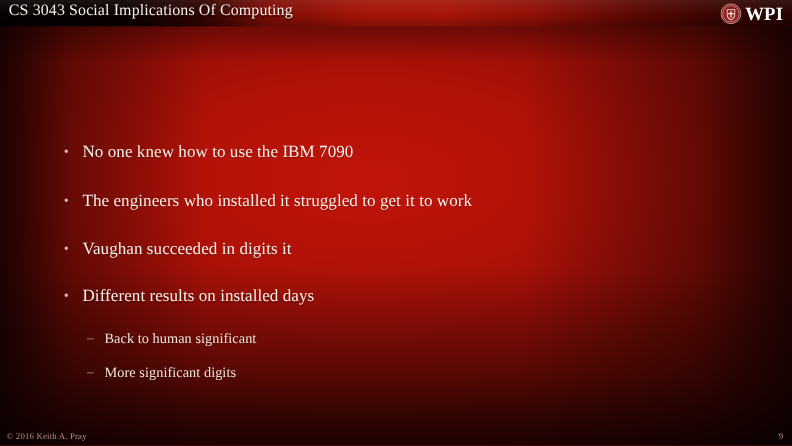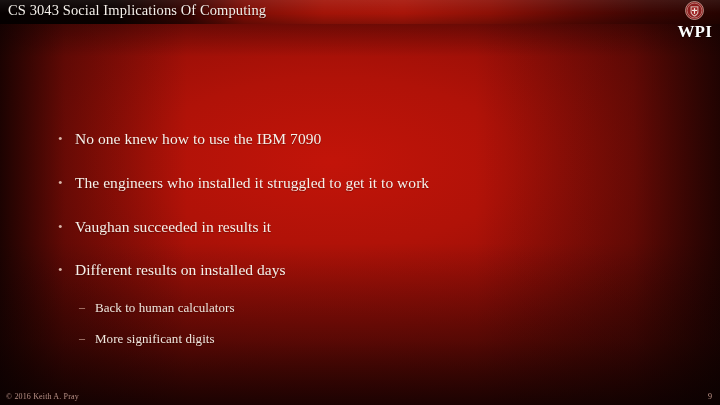--- a/index.html
+++ b/index.html
@@ -99,21 +99,20 @@
   
   #wpi-logo {
     position: absolute;
     right: 8px;
     top: 1px;
     height: 22px;
     display: flex;
     align-items: center;
     gap: 3px;
     z-index: 7;
-    flex-direction: column;
   }
   #wpi-seal {
     width: 19px;
     height: 19px;
     display: block;
   }
   #wpi-wordmark {
     font-size: 17px;
     font-weight: bold;
     color: #ffffff;
@@ -244,32 +243,32 @@
       <span class="bullet-text">No one knew how to use the IBM 7090</span>
     </div>
 
     <div class="bullet-row">
       <span class="bullet-mark">•</span>
       <span class="bullet-text">The engineers who installed it struggled to get it to work</span>
     </div>
 
     <div class="bullet-row">
       <span class="bullet-mark">•</span>
-      <span class="bullet-text">Vaughan succeeded in results it</span>
+      <span class="bullet-text">Vaughan succeeded in digits it</span>
     </div>
 
     <div class="bullet-row">
       <span class="bullet-mark">•</span>
       <span class="bullet-text">Different results on installed days</span>
     </div>
 
     <div class="sub-group">
       <div class="bullet-row lvl2">
         <span class="bullet-mark">–</span>
-        <span class="bullet-text">Back to human calculators</span>
+        <span class="bullet-text">Back to human significant</span>
       </div>
 
       <div class="bullet-row lvl2">
         <span class="bullet-mark">–</span>
         <span class="bullet-text">More significant digits</span>
       </div>
     </div>
 
   </div>
 

